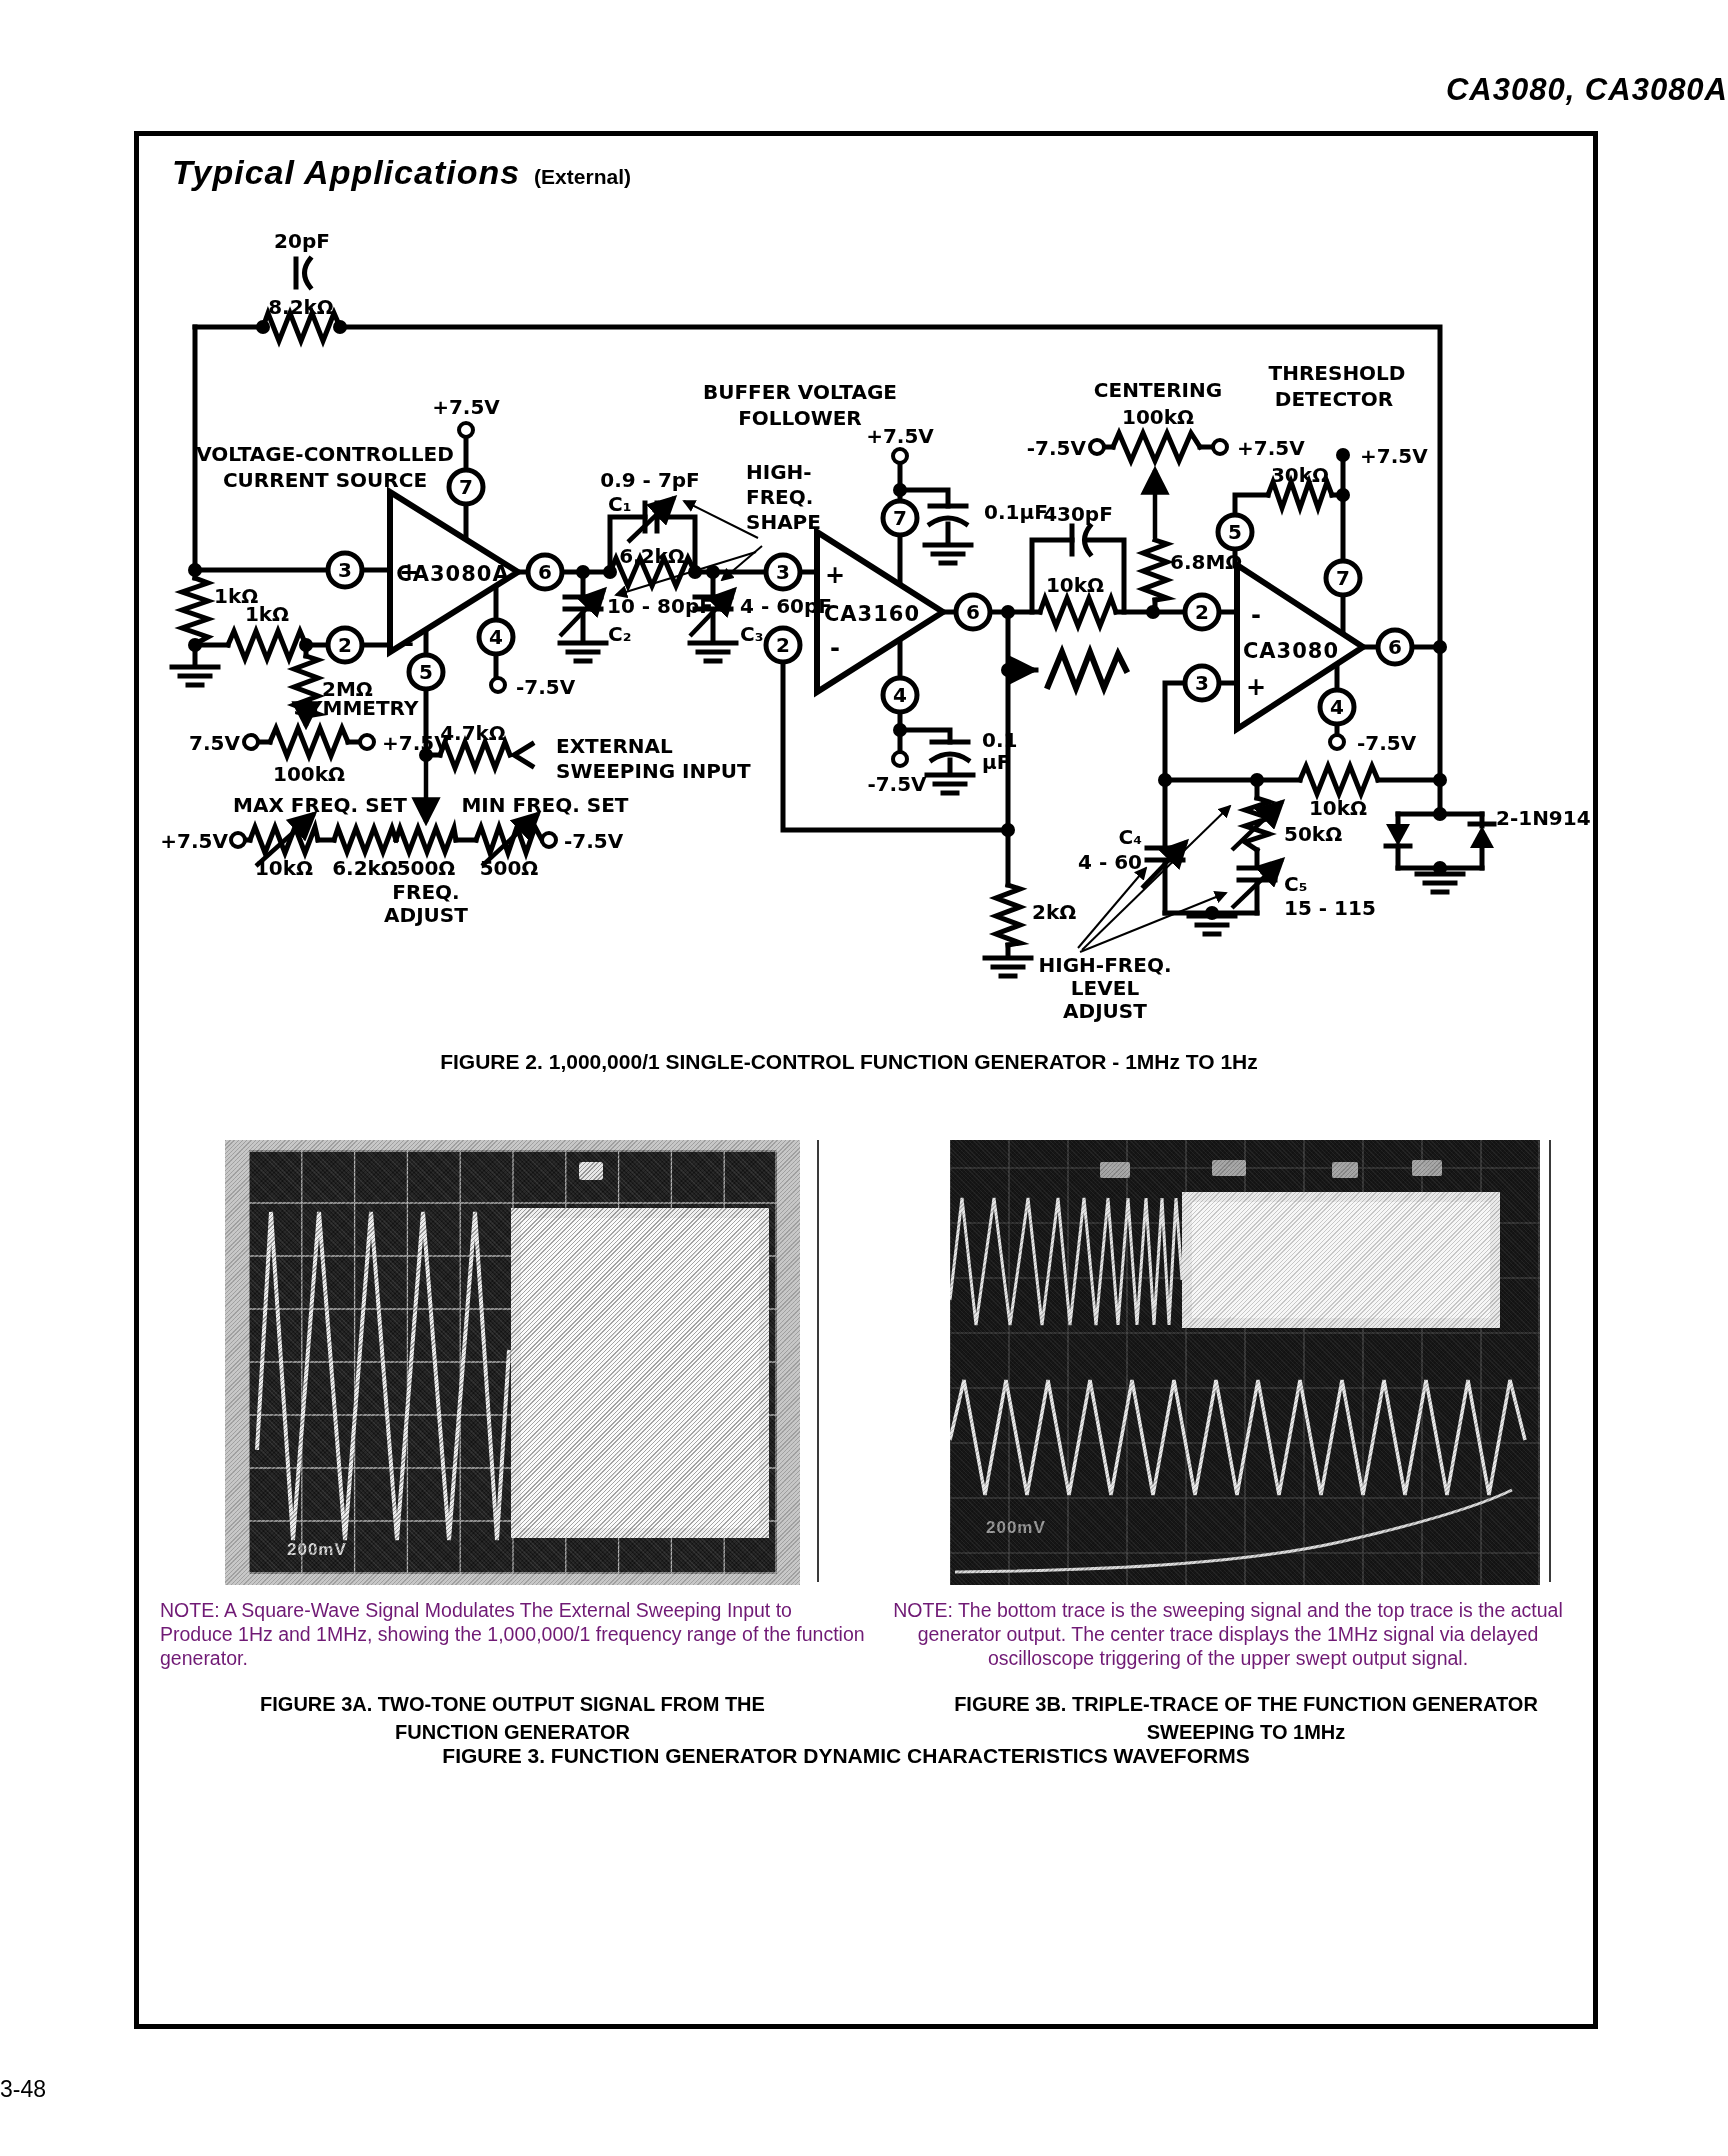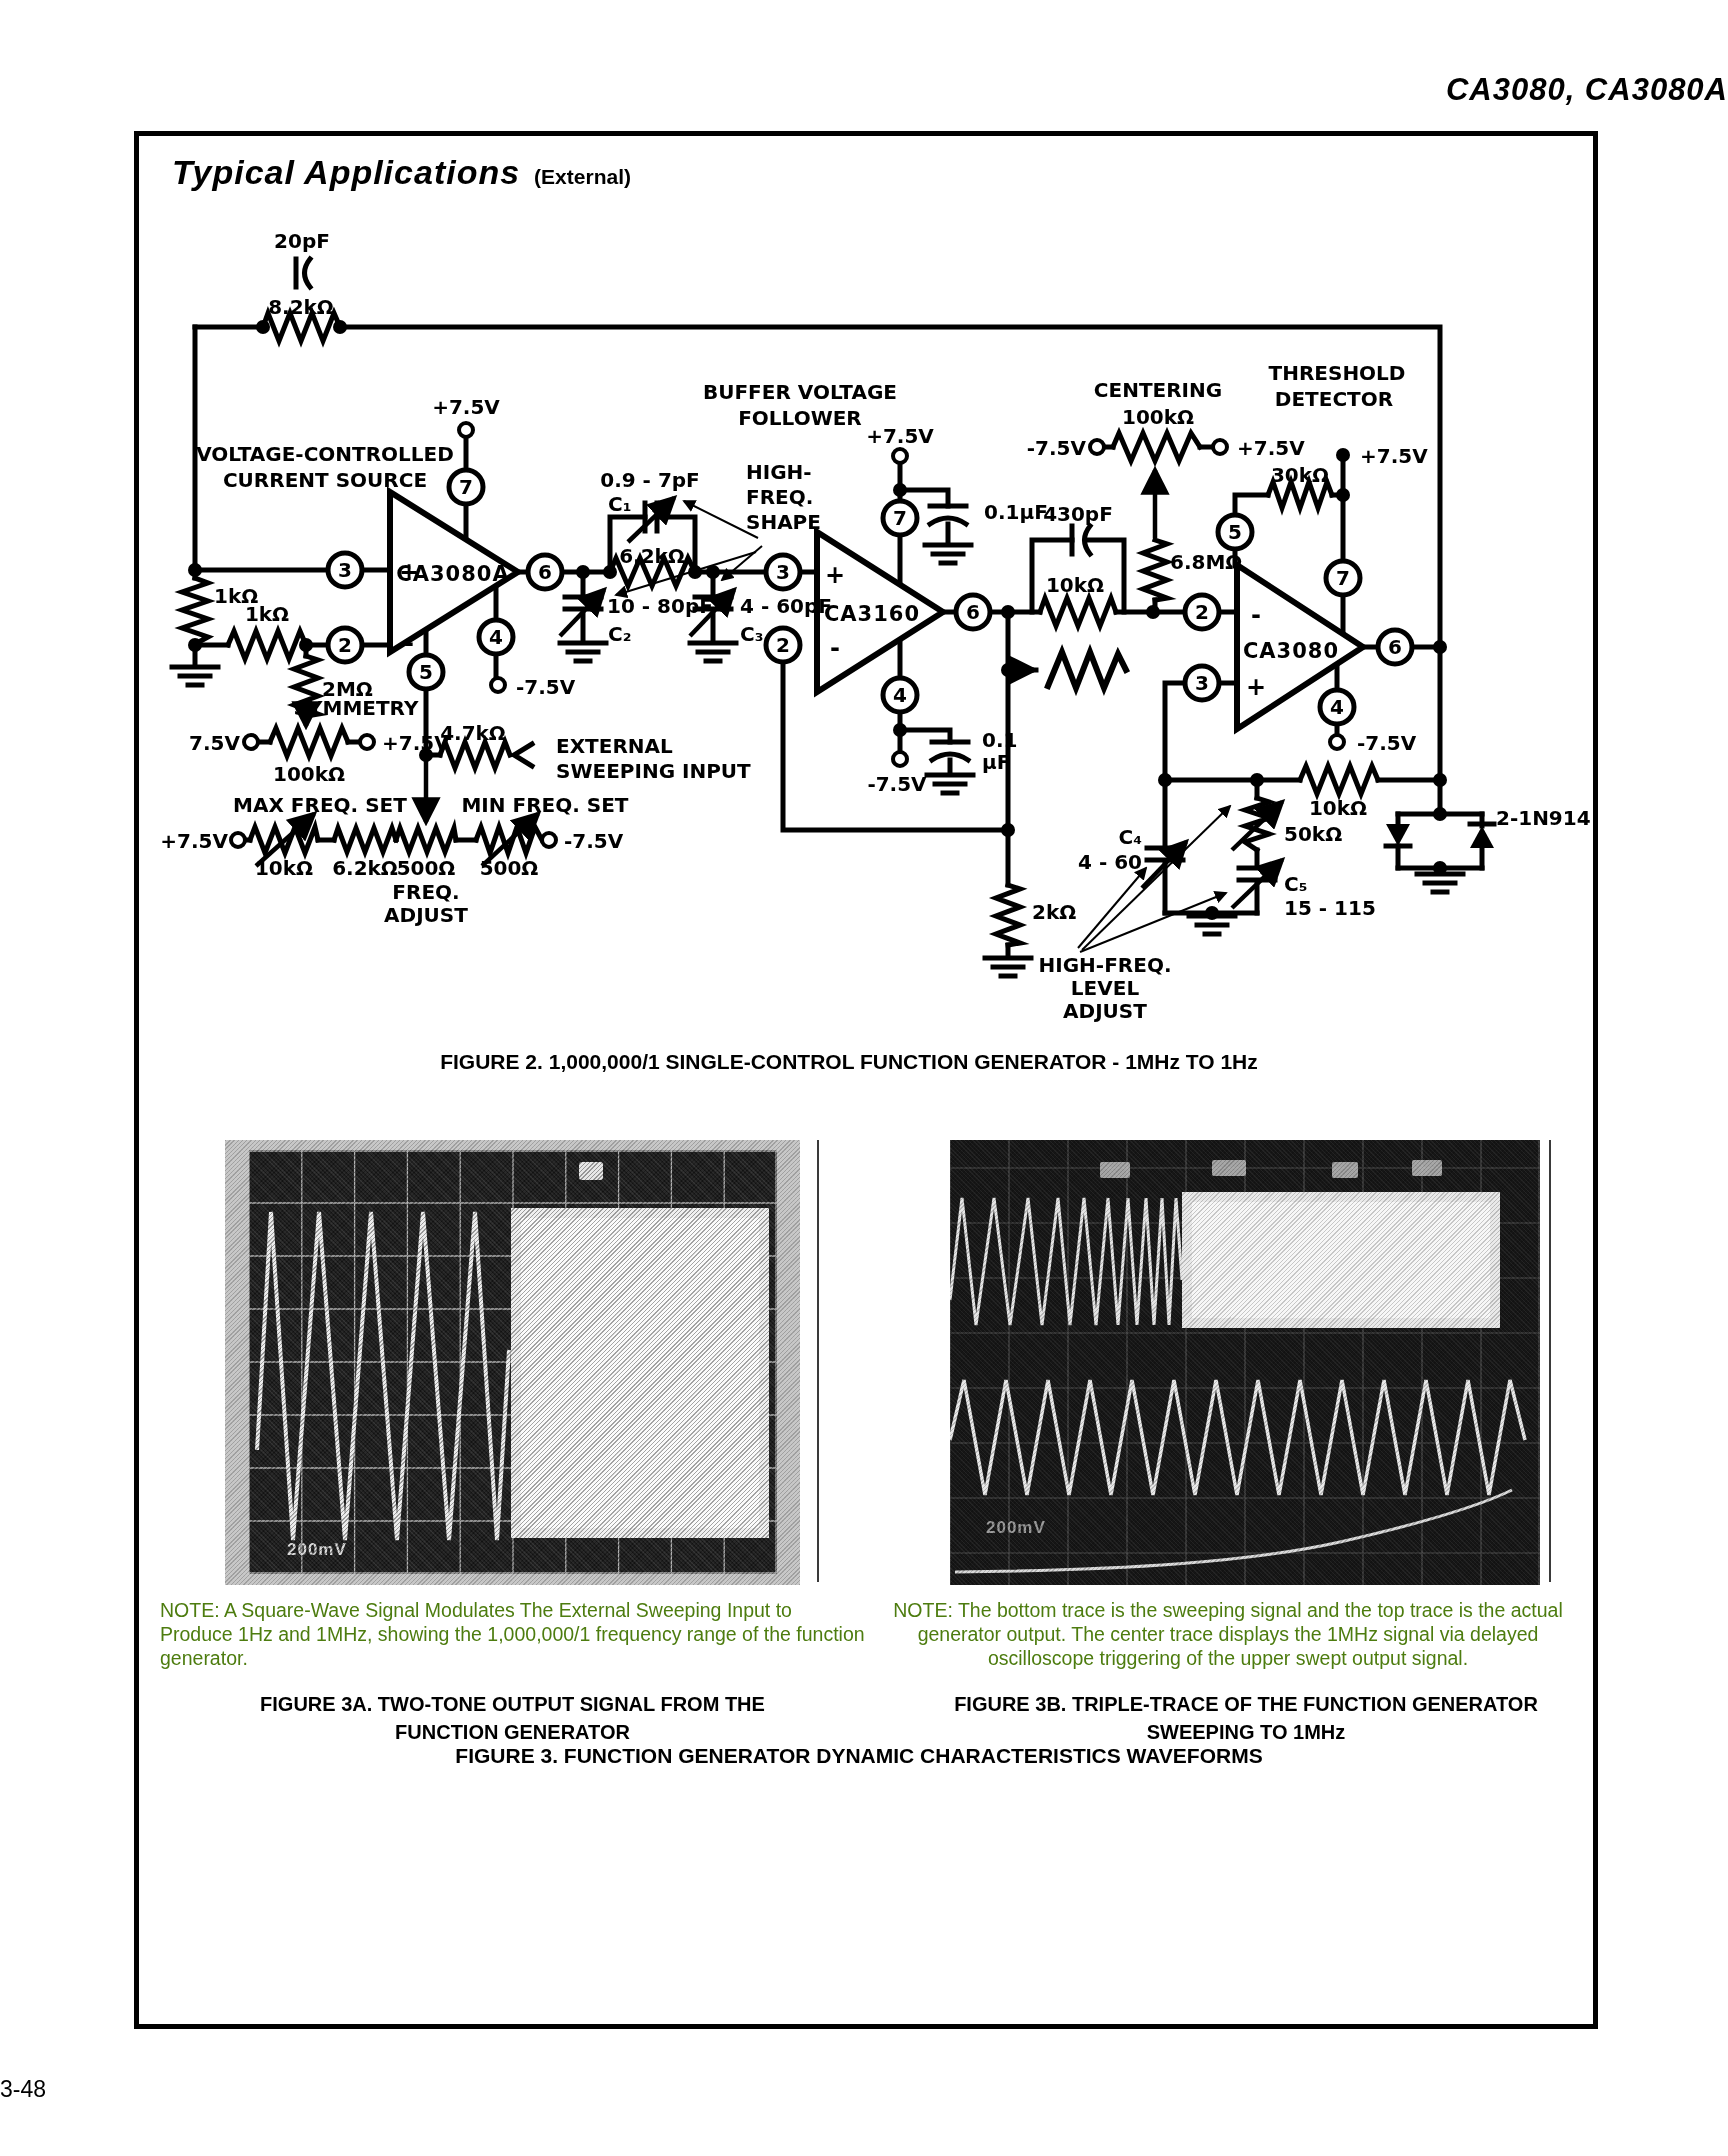--- a/index.html
+++ b/index.html
@@ -29,23 +29,23 @@
                 font:bold 21px "Liberation Sans",sans-serif;}
   .photo{overflow:hidden;}
   #photo3a{left:225px;top:1140px;width:575px;height:445px;background:#c6c6c6;}
   #photo3b{left:950px;top:1140px;width:590px;height:445px;background:#161616;}
   .screen{position:absolute;left:24px;top:10px;width:528px;height:424px;background:#1d1d1d;}
   .halftone{position:absolute;left:0;top:0;right:0;bottom:0;pointer-events:none;background-image:
       repeating-linear-gradient(45deg, rgba(255,255,255,.06) 0 1px, transparent 1px 3px),
       repeating-linear-gradient(-45deg, rgba(0,0,0,.20) 0 1px, transparent 1px 3px);}
   .readout{position:absolute;color:#d8d8d8;font:bold 17px "Liberation Sans",sans-serif;letter-spacing:1px;}
   .rule-v{background:#3a3a3a;width:2px;height:442px;}
-  .note{font:19.5px/24px "Liberation Sans",sans-serif;color:#4d7c0f;}
+  .note{font:19.5px/24px "Liberation Sans",sans-serif;color:#701a75;}
   .figcap{text-align:center;font:bold 20px/28px "Liberation Sans",sans-serif;}
-  #fig3-caption{left:132px;top:1744px;width:1454px;text-align:center;
+  #fig3-caption{left:119px;top:1744px;width:1454px;text-align:center;
                 font:bold 21px "Liberation Sans",sans-serif;}
   #page-number{left:0;top:2076px;width:1728px;text-align:left;
                font:23px "Liberation Sans",sans-serif;}
 </style>
 </head>
 <body>
 
 <div id="page">
 
   <div class="abs" id="doc-title">CA3080, CA3080A</div>

